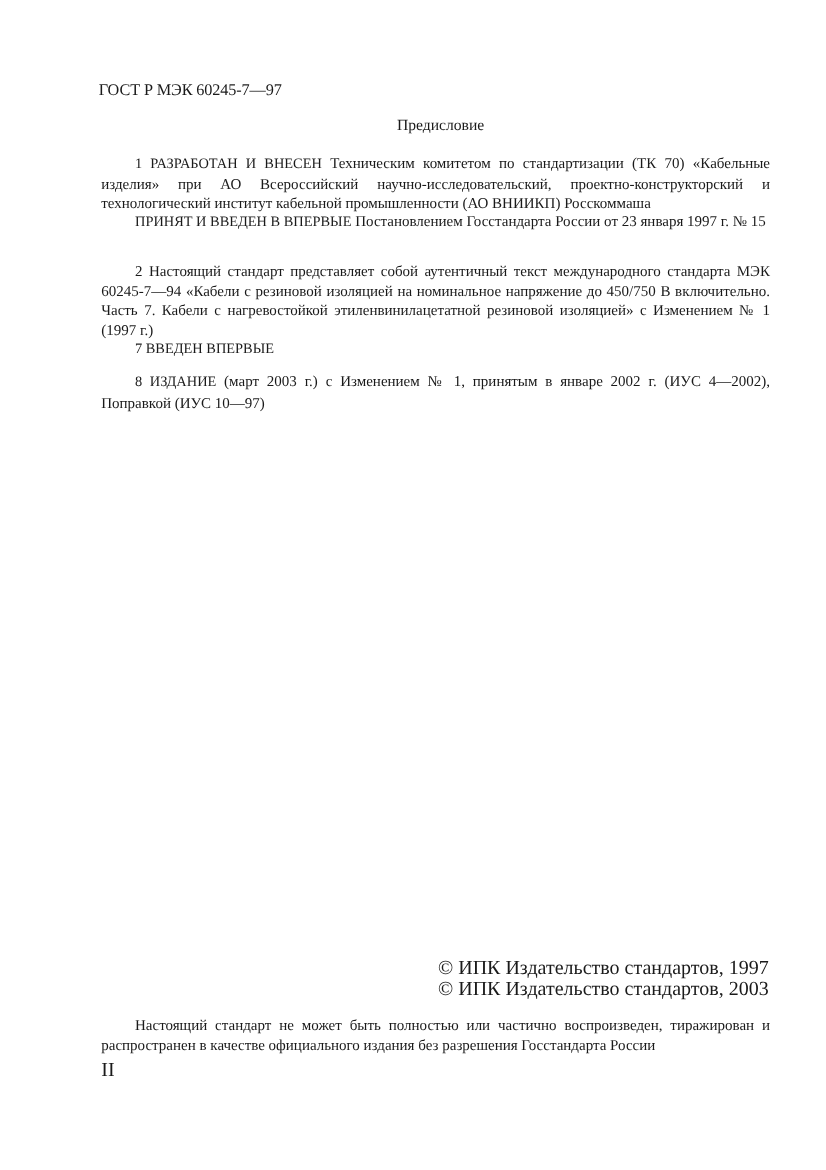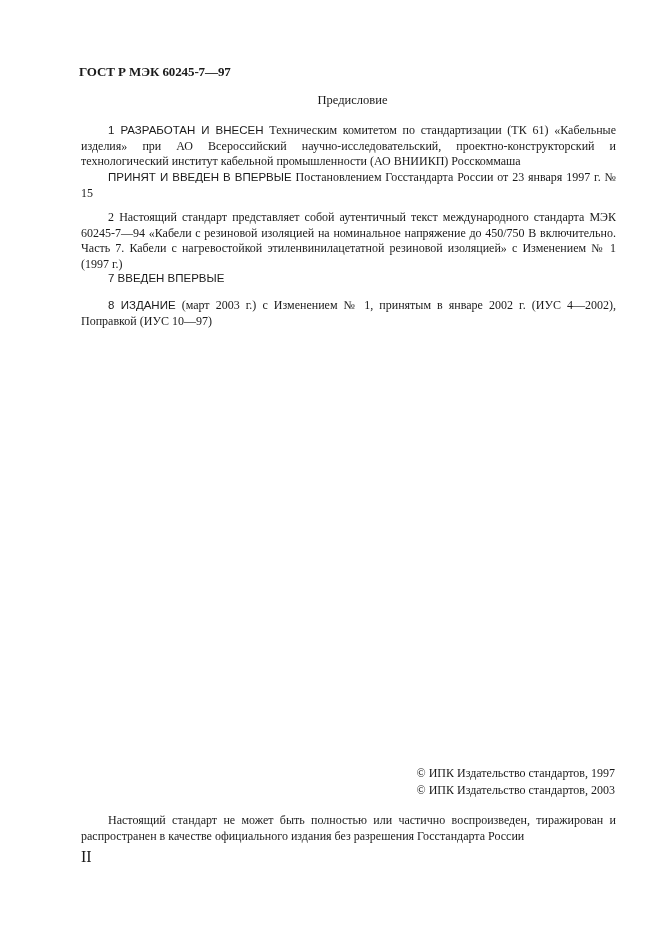--- a/index.html
+++ b/index.html
@@ -3,59 +3,59 @@
 <meta charset="utf-8">
 <style>
   html, body { margin: 0; padding: 0; background: #ffffff; }
   body {
     width: 661px; height: 936px; position: relative; overflow: hidden;
     font-family: "Liberation Serif", "DejaVu Serif", serif;
     color: #1a1a1a;
   }
   .doc-code {
     position: absolute; left: 79px; top: 64px;
-    font-weight: bold; font-size: 13px; letter-spacing: -0.1px;
+    font-weight: normal; font-size: 13px; letter-spacing: -0.1px;
   }
   .section-title {
     position: absolute; left: 0; width: 661px; top: 93px;
     text-align: center; font-size: 12.5px; padding-left: 44px; box-sizing: border-box;
   }
   .para {
     position: absolute; left: 81px; width: 535px;
     font-size: 12px; line-height: 15.5px; text-align: justify;
     text-indent: 27px;
   }
-  .para .lead { font-family: Liberation Sans, sans-serif; font-size: 11.5px; margin-top: 44px; }
+  .para .lead { font-family: Liberation Serif, serif; font-size: 11.5px; margin-top: 44px; }
   .p1 { top: 123px; }
   .p2 { top: 170px; }
   .p3 { top: 210px; }
   .p4 { top: 271px; }
   .p5 { top: 298px; }
   .copyright {
-    position: absolute; right: 46px; font-size: 12px; 
+    position: absolute; right: 46px; font-size: 16px; 
   }
   .c1 { top: 766px; }
   .c2 { top: 783px; }
   .notice {
     position: absolute; left: 81px; width: 535px; top: 813px;
     font-size: 12px; line-height: 15.5px; text-align: justify; text-indent: 27px;
   }
   .page-num {
     position: absolute; left: 81px; top: 848px; font-size: 16px;
   }
 </style>
 </head>
 <body>
 
 <div>
   <div class="doc-code">ГОСТ Р МЭК 60245-7—97</div>
   <div class="section-title">Предисловие</div>
 
   <div class="para p1">
-    <span class="lead">1  РАЗРАБОТАН И ВНЕСЕН</span><span> Техническим комитетом по стандартизации (ТК 61) «Кабельные изделия» при АО Всероссийский научно-исследовательский, проектно-конструкторский и технологический институт кабельной промышленности (АО ВНИИКП) Росскоммаша</span>
+    <span class="lead">1  РАЗРАБОТАН И ВНЕСЕН</span><span> Техническим комитетом по стандартизации (ТК 70) «Кабельные изделия» при АО Всероссийский научно-исследовательский, проектно-конструкторский и технологический институт кабельной промышленности (АО ВНИИКП) Росскоммаша</span>
   </div>
 
   <div class="para p2">
     <span class="lead">ПРИНЯТ И ВВЕДЕН В ВПЕРВЫЕ</span><span> Постановлением Госстандарта России от 23 января 1997 г. № 15</span>
   </div>
 
   <div class="para p3">
     <span>2 Настоящий стандарт представляет собой аутентичный текст международного стандарта МЭК 60245-7—94 «Кабели с резиновой изоляцией на номинальное напряжение до 450/750 В включительно. Часть 7. Кабели с нагревостойкой этиленвинилацетатной резиновой изоляцией» с Изменением № 1 (1997 г.)</span>
   </div>
 

